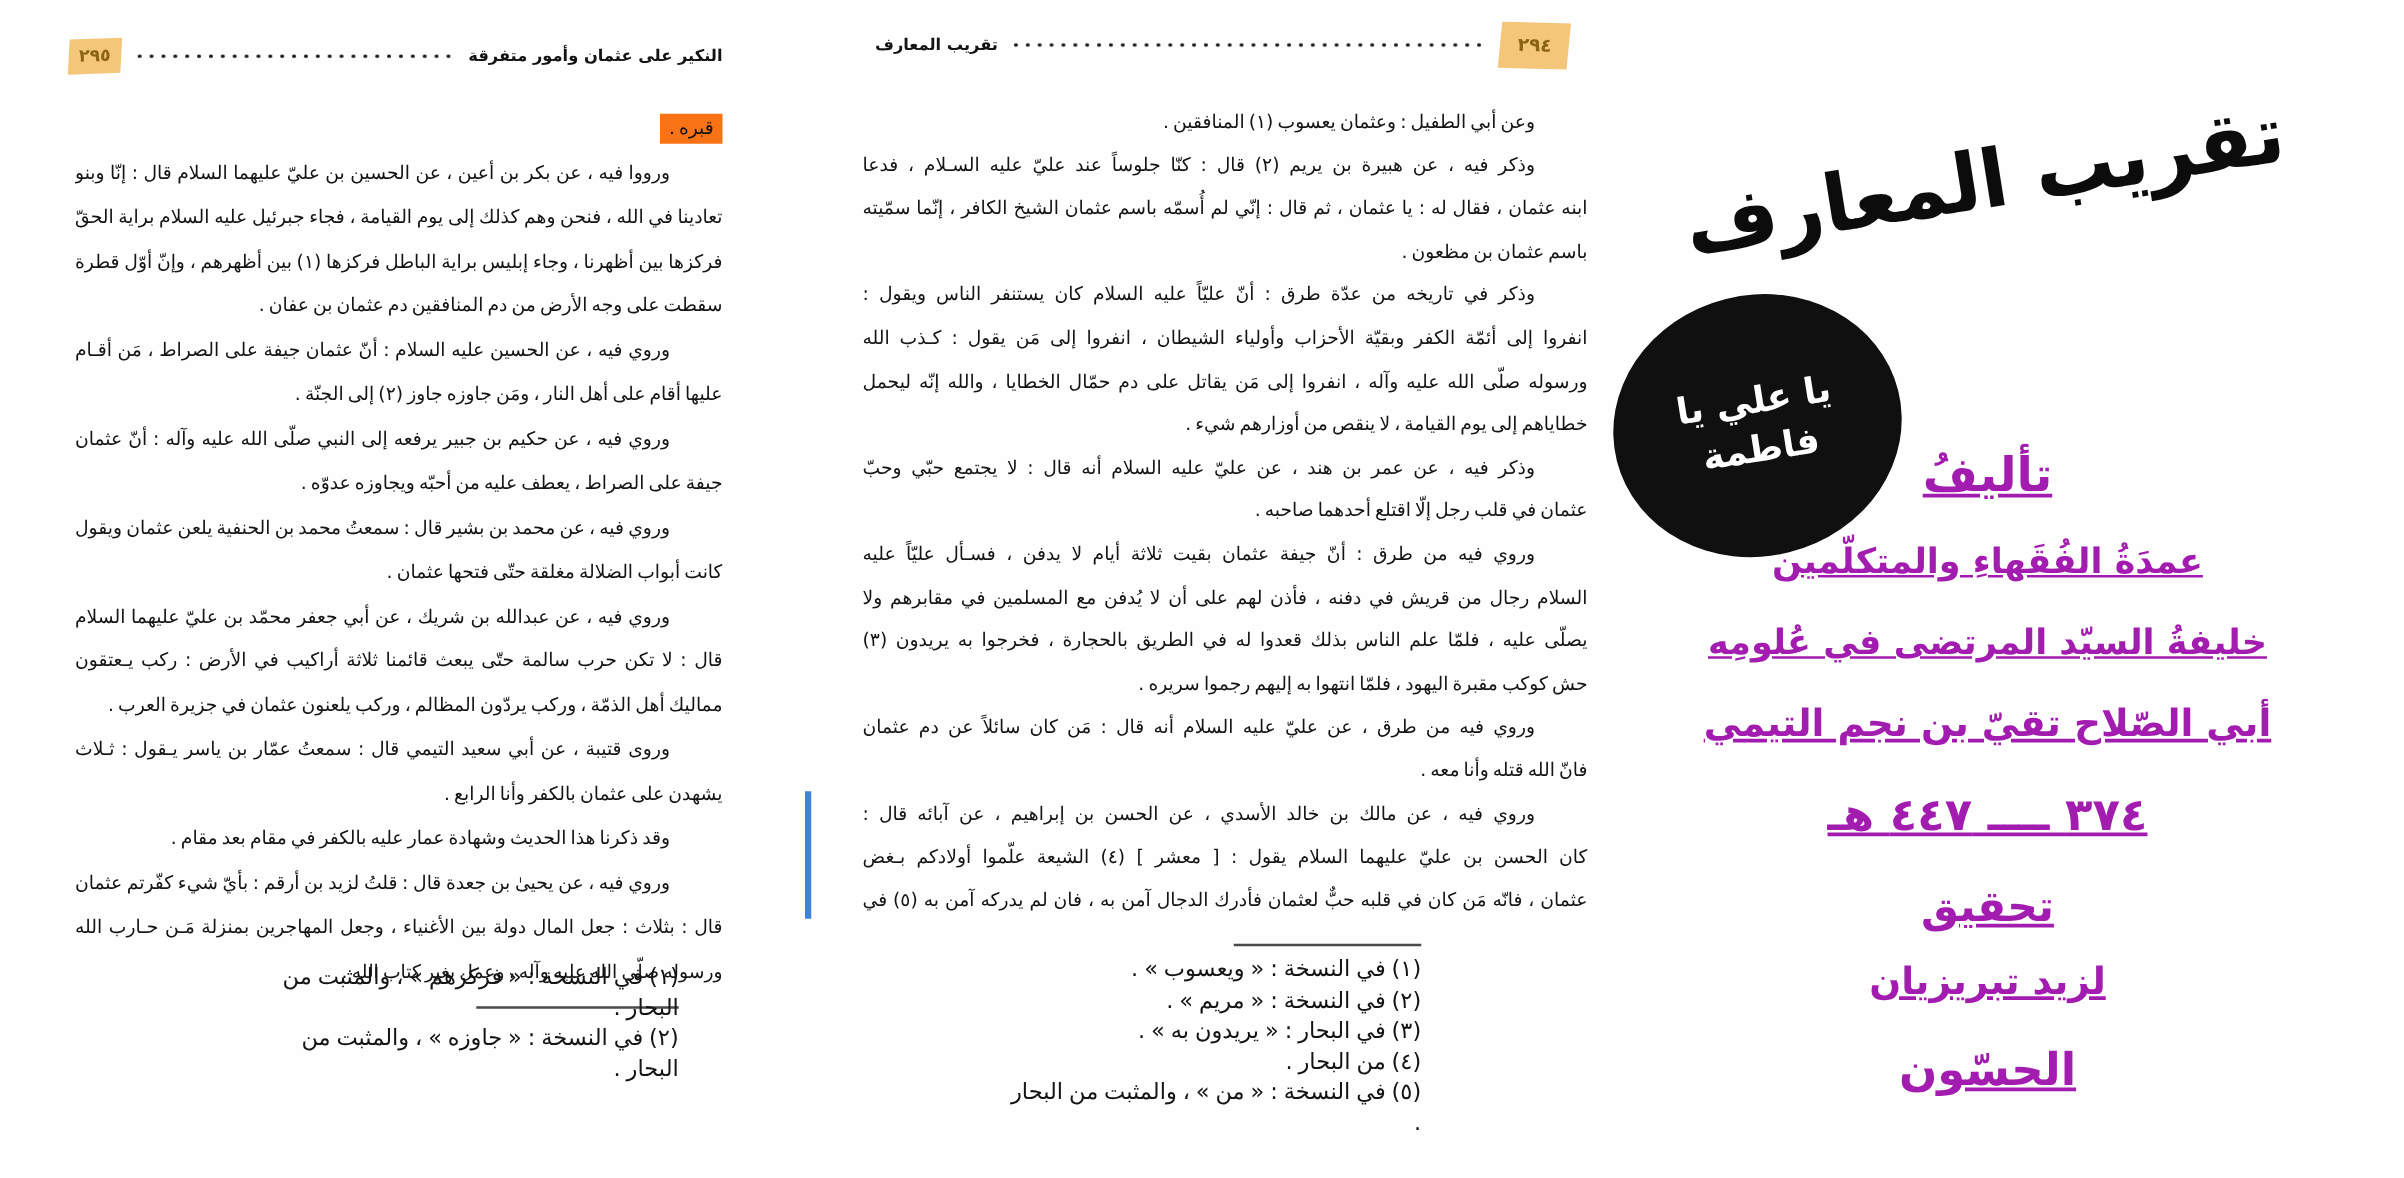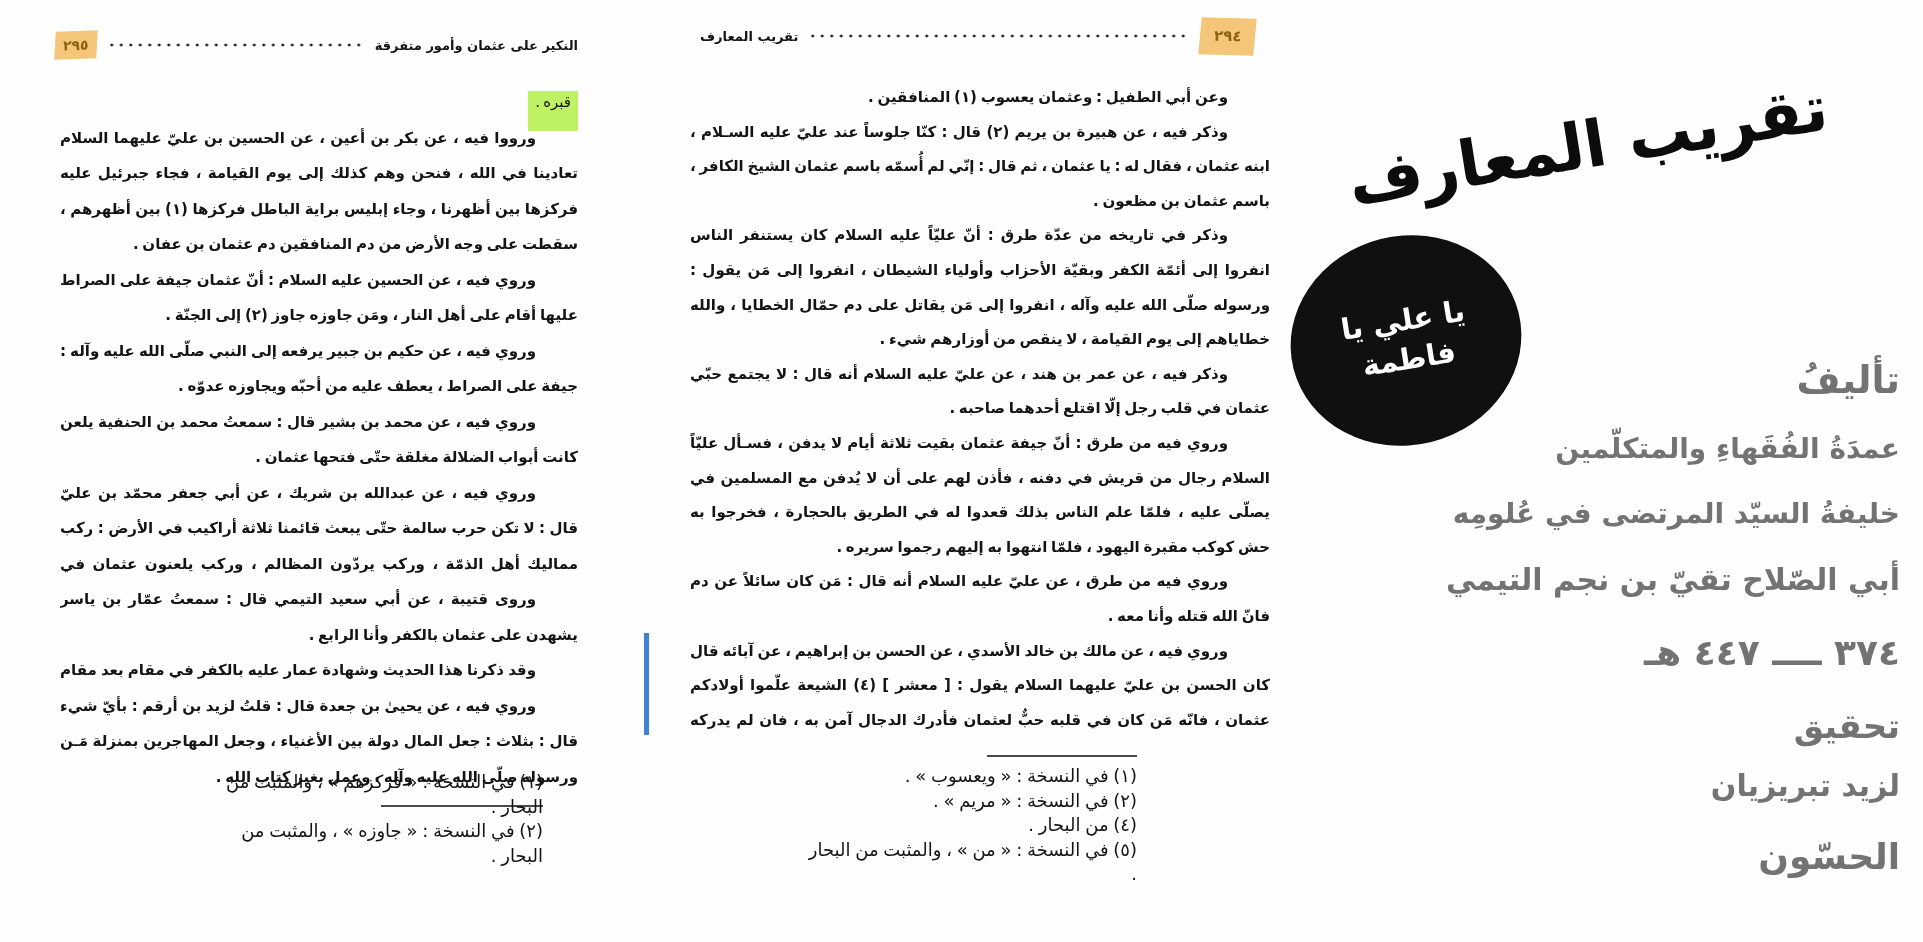--- a/index.html
+++ b/index.html
@@ -26,27 +26,27 @@
     flex:1; height:12px; margin:0 10px;
     background-image:radial-gradient(circle, #1c1c1c 1.25px, transparent 1.7px);
     background-size:9.5px 12px; background-repeat:repeat-x; background-position:left center;
   }
   .head-title { font-size:13px; font-weight:bold; direction:rtl; white-space:nowrap; }
 
   
   .body { position:absolute; font-size:15px; word-spacing:-1.5px; }
   .left-body   { top:85px; left:5px;  right:2px; }
   .middle-body { top:80px; left:35px; right:0; }
-  .body-line { text-align:justify; text-align-last:justify; overflow:hidden;font-weight:bold; }
+  .body-line { text-align:justify; text-align-last:justify; overflow:hidden; }
   .left-body .body-line, .left-body .cont-line { line-height:35.5px; height:35.5px; }
   .middle-body .body-line { line-height:34.6px; height:34.6px; }
   .p-start { text-indent:42px; }
   .p-end, .cont-line { text-align-last:right; }
   .cont-line { text-align:right; }
-  .hl { background:#bef264; padding:2px 7px 20px; }
+  .hl { background:#f97316; padding:2px 7px 4px; }
 
   
   .blue-marker { position:absolute; left:-11px; top:633px; width:5px; height:102px; background:#3f82d6; }
 
   
   .footnote-sep { position:absolute; border-top:2.5px solid #4a4a4a; }
   .left-sep { right:37px;  width:162px; top:805px; }
   .mid-sep  { right:133px; width:150px; top:755px; }
   .footnotes { position:absolute; font-size:18px; word-spacing:-1px; }
   .left-fn { right:37px;  top:770px; width:330px; }
@@ -62,21 +62,21 @@
   .seal {
     position:absolute; left:12px; top:238px; width:228px; height:205px;
     background:#101010; border-radius:50%; transform:rotate(-14deg);
     display:flex; align-items:center; justify-content:center;
     box-shadow:0 0 0 2px #101010;
   }
   .seal-text {
     color:#ffffff; font-size:29px; font-weight:bold; width:132px;
     text-align:center; line-height:1.35; transform:rotate(5deg);
   }
-  .tp-line { position:absolute; left:0; width:620px; text-align:right; font-weight:bold; color:#737373; }
+  .tp-line { position:absolute; left:0; width:620px; text-align:center; font-weight:bold; color:#a21caf;text-decoration:underline; }
   .byline     { top:358px; font-size:38px; }
   .epithet1   { top:432px; font-size:28px; }
   .epithet2   { top:497px; font-size:28px; }
   .authorname { top:562px; font-size:30px; }
   .dates      { top:632px; font-size:36px; }
   .tahqiq     { top:706px; font-size:34px; }
   .editor1    { top:768px; font-size:30px; }
   .editor2    { top:836px; font-size:36px; }
 </style>
 </head>
@@ -159,20 +159,21 @@
         </div>
     </div>
 
     <div class="blue-marker"></div>
 
     <div class="footnote-sep mid-sep"></div>
     <div class="footnotes mid-fn">
 
     <div class="fn-line">(١) في النسخة : « ويعسوب » .</div>
         <div class="fn-line">(٢) في النسخة : « مريم » .</div>
+        <div class="fn-line">(٣) في البحار : « يريدون به » .</div>
         <div class="fn-line">(٤) من البحار .</div>
         <div class="fn-line">(٥) في النسخة : « من » ، والمثبت من البحار .</div>
       </div>
   </section>
 
   <section class="page title-page">
     <div class="calligraphy-title">تقريب المعارف</div>
 
     <div class="seal">
       <span class="seal-text">يا علي يا فاطمة</span>

